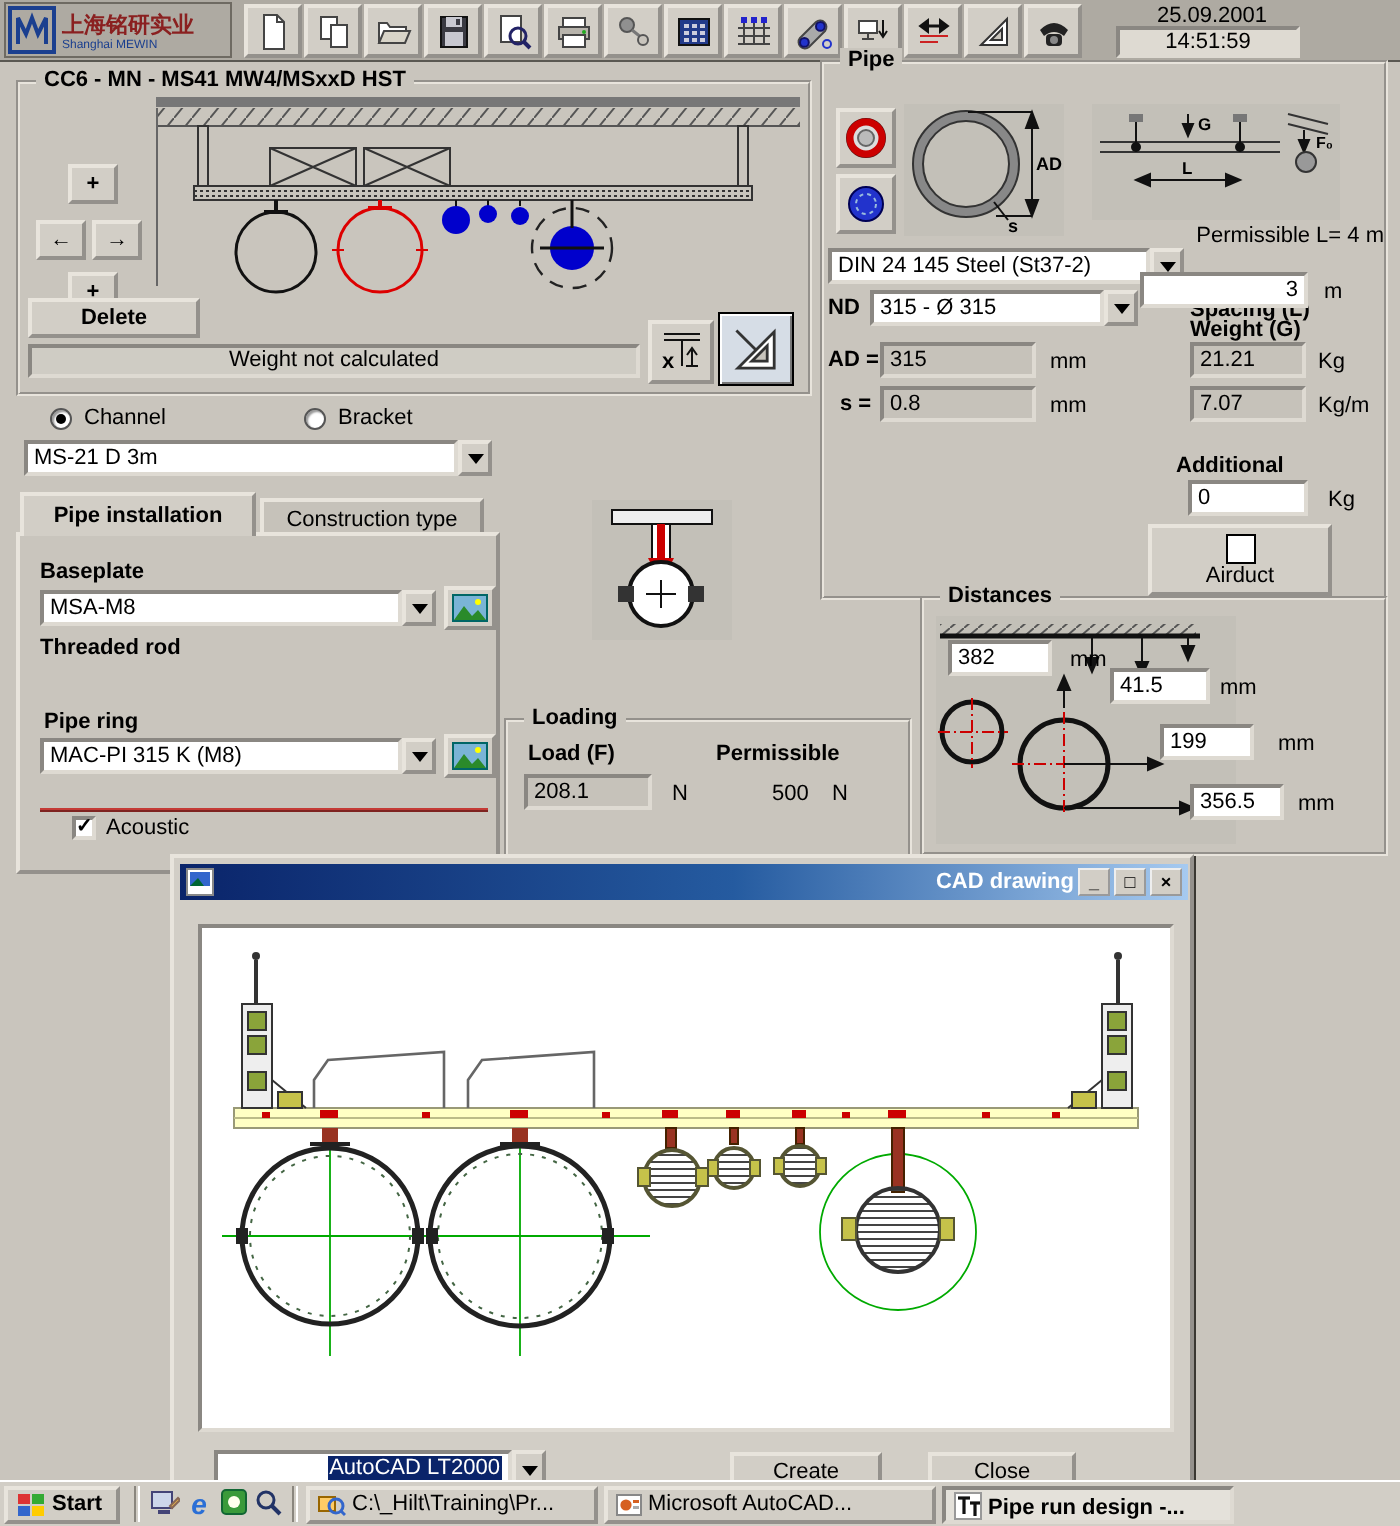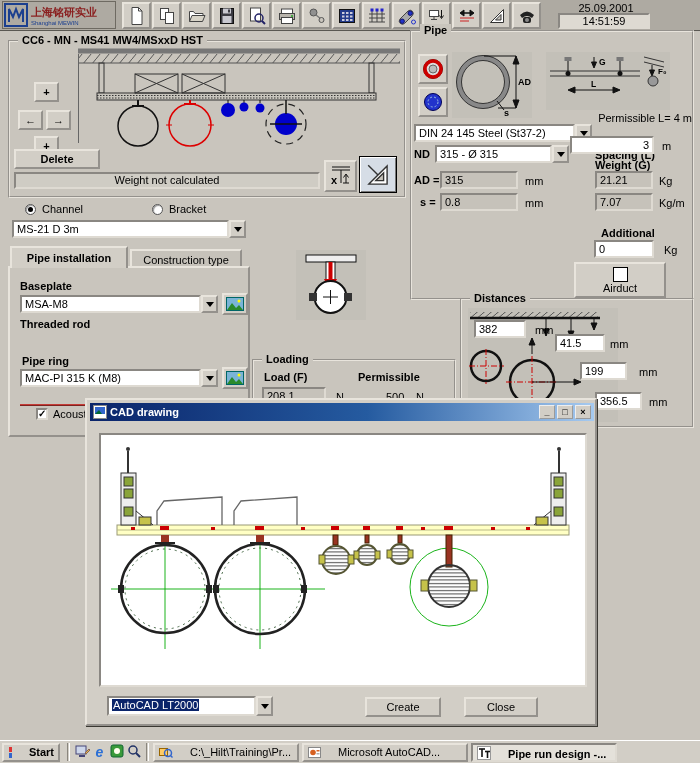--- a/index.html
+++ b/index.html
@@ -27,21 +27,21 @@
   .chk { width:12px; height:12px; background:#fff; border:2px inset #dedad2; font-size:10px; line-height:8px; text-align:center; font-weight:bold; }
   .tab-on  { background:#d2cec6; border:2px outset #e8e4dc; border-bottom:none; font-weight:bold; display:flex; align-items:center; justify-content:center; z-index:2; }
   .tab-off { background:#c6c2ba; border:2px outset #e8e4dc; border-bottom:none; display:flex; align-items:center; justify-content:center; }
   .panel { background:#c9c5bd; border:2px outset #e8e4dc; }
   .imgarea { background:#c3c0b8; }
   .window { background:#d2cec6; border:2px outset #e8e4dc; box-shadow:1px 1px 0 #3a3832; z-index:10; }
   .titlebar { background:linear-gradient(90deg,#0a246a 0%,#255ba0 55%,#a6caf0 100%); color:#fff; display:flex; align-items:center; padding:0 3px; }
   .wbtn { width:16px; height:14px; background:#d2cec6; border:1px outset #eee; font-size:9px; font-weight:bold; color:#000; display:flex; align-items:center; justify-content:center; margin-left:2px; }
   .canvas { background:#fff; border:2px inset #dedad2; }
   .taskbar { left:0; top:740px; width:700px; height:23px; background:#d2cec6; border-top:1px solid #fff; z-index:20; display:flex; align-items:center; padding:0 2px; }
-  .task { height:19px; border:2px outset #e8e4dc; background:#d2cec6; display:flex; align-items:center; padding:0 4px; gap:17px; overflow:hidden; white-space:nowrap; margin-right:3px; }
+  .task { height:19px; border:2px outset #e8e4dc; background:#d2cec6; display:flex; align-items:center; padding:0 4px; gap:3px; overflow:hidden; white-space:nowrap; margin-right:3px; }
   .task.on { border:2px inset #dedad2; background:#e4e1da; font-weight:bold;align-items:flex-end; }
   .vsep { width:3px; height:18px; border-left:1px solid #8a867e; border-right:1px solid #fff; margin:0 4px; }
   .statusbox { background:#cfccc4; border:2px inset #dedad2; text-align:center; overflow:hidden; white-space:nowrap; }
   .redline { background:#c43b36; height:2px; border-bottom:1px solid #7e2320; }
   svg text { font-family:"Liberation Sans", sans-serif; }
 </style>
 </head>
 <body>
 
 <div class="a topbar">
@@ -448,21 +448,21 @@
   <div class="a lbl" style="left:113px;top:143px;">mm</div>
   <div class="a rofield" style="left:183px;top:139px;width:58px;height:18px;">21.21</div>
   <div class="a lbl" style="left:247px;top:143px;">Kg</div>
 
   <div class="a lbl b" style="left:8px;top:164px;">s =</div>
   <div class="a rofield" style="left:28px;top:161px;width:78px;height:18px;">0.8</div>
   <div class="a lbl" style="left:113px;top:165px;">mm</div>
   <div class="a rofield" style="left:183px;top:161px;width:58px;height:18px;">7.07</div>
   <div class="a lbl" style="left:247px;top:165px;">Kg/m</div>
 
-  <div class="a lbl b" style="left:189px;top:195px;">Additional</div>
+  <div class="a lbl b" style="left:176px;top:195px;">Additional</div>
   <input class="a field" style="left: 182px; top: 208px; width: 60px; height: 18px;" value="0">
   <div class="a lbl" style="left:252px;top:212px;">Kg</div>
 
   <div class="a btn" style="left:162px;top:230px;width:92px;height:36px;flex-direction:column;padding:2px 12px;">
     <div style="width:15px;height:15px;background:#fff;border:1px solid #000;"></div>
     <div class="lbl">Airduct</div>
   </div>
 </div>
 
 <div class="a group" style="left:460px;top:298px;width:234px;height:130px;">
@@ -507,21 +507,21 @@
   <input class="a field" style="left: 12px; top: 20px; width: 52px; height: 18px;" value="382">
   <div class="a lbl" style="left:73px;top:24px;">mm</div>
   <input class="a field" style="left: 93px; top: 34px; width: 50px; height: 18px;" value="41.5">
   <div class="a lbl" style="left:148px;top:38px;">mm</div>
   <input class="a field" style="left: 118px; top: 62px; width: 47px; height: 18px;" value="199">
   <div class="a lbl" style="left:177px;top:66px;">mm</div>
   <input class="a field" style="left: 133px; top: 92px; width: 47px; height: 18px;" value="356.5">
   <div class="a lbl" style="left:187px;top:96px;">mm</div>
 </div>
 
-<div class="a window" style="left:85px;top:398px;width:512px;height:328px;">
+<div class="a window" style="left:85px;top:427px;width:512px;height:328px;text-align:right;">
   <div class="a titlebar" style="left:3px;top:3px;width:504px;height:18px;">
     <svg width="14" height="14" style="margin-right:3px;">
       <rect x="0.5" y="0.5" width="13" height="13" fill="#fff" stroke="#888"></rect>
         <rect x="2" y="2" width="10" height="7" fill="#36c"></rect>
         <path d="M2 9 l4-4 3 4z" fill="#063"></path>
     </svg>
     <span class="b" style="flex:1;">CAD drawing</span>
     <div class="wbtn">_</div>
     <div class="wbtn">□</div>
     <div class="wbtn">×</div>

